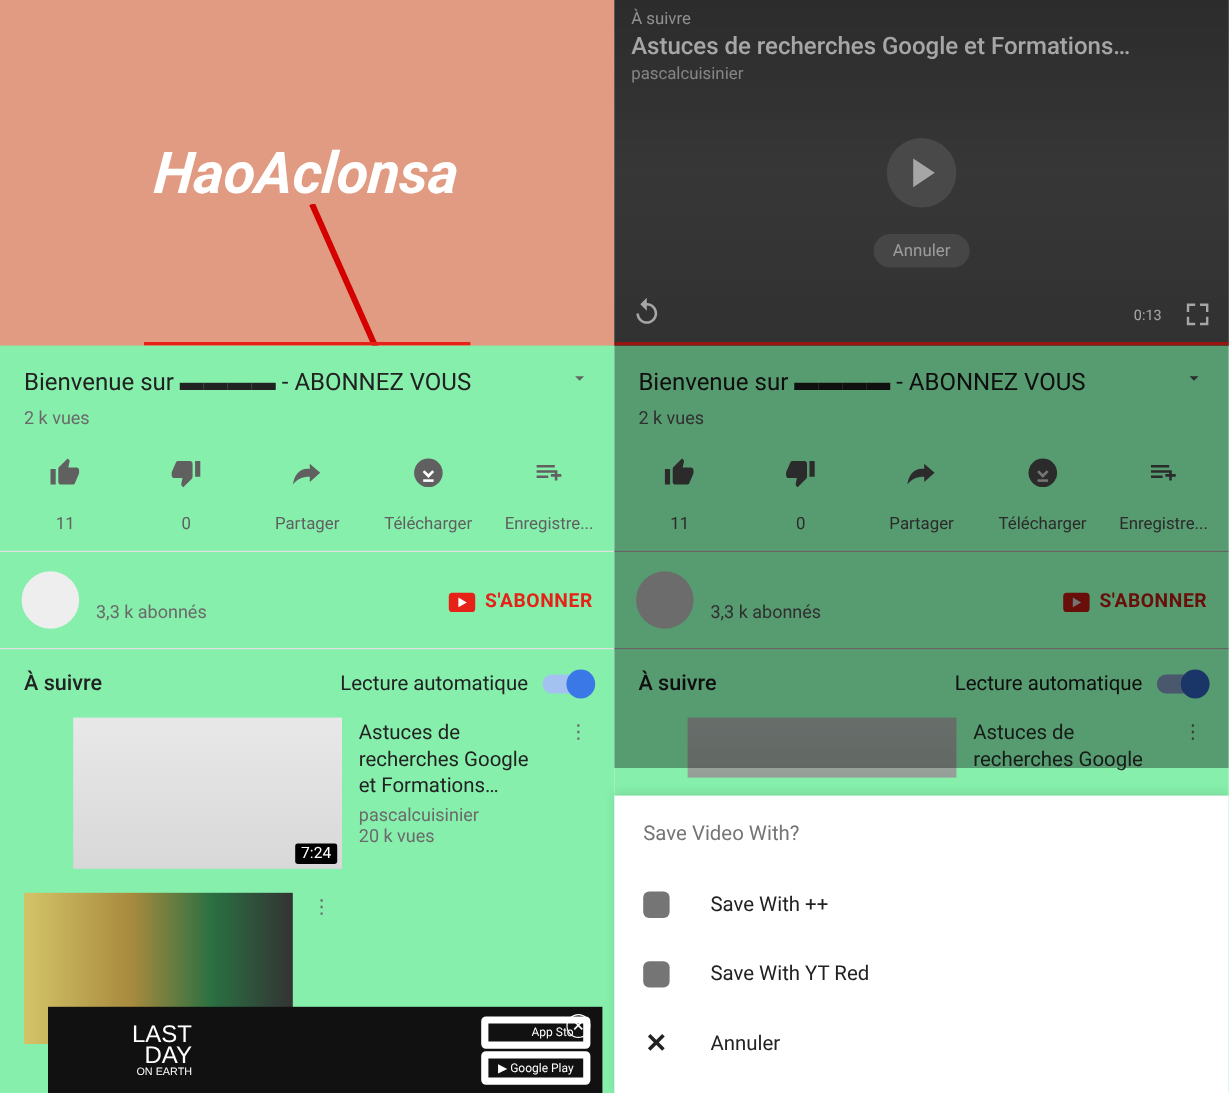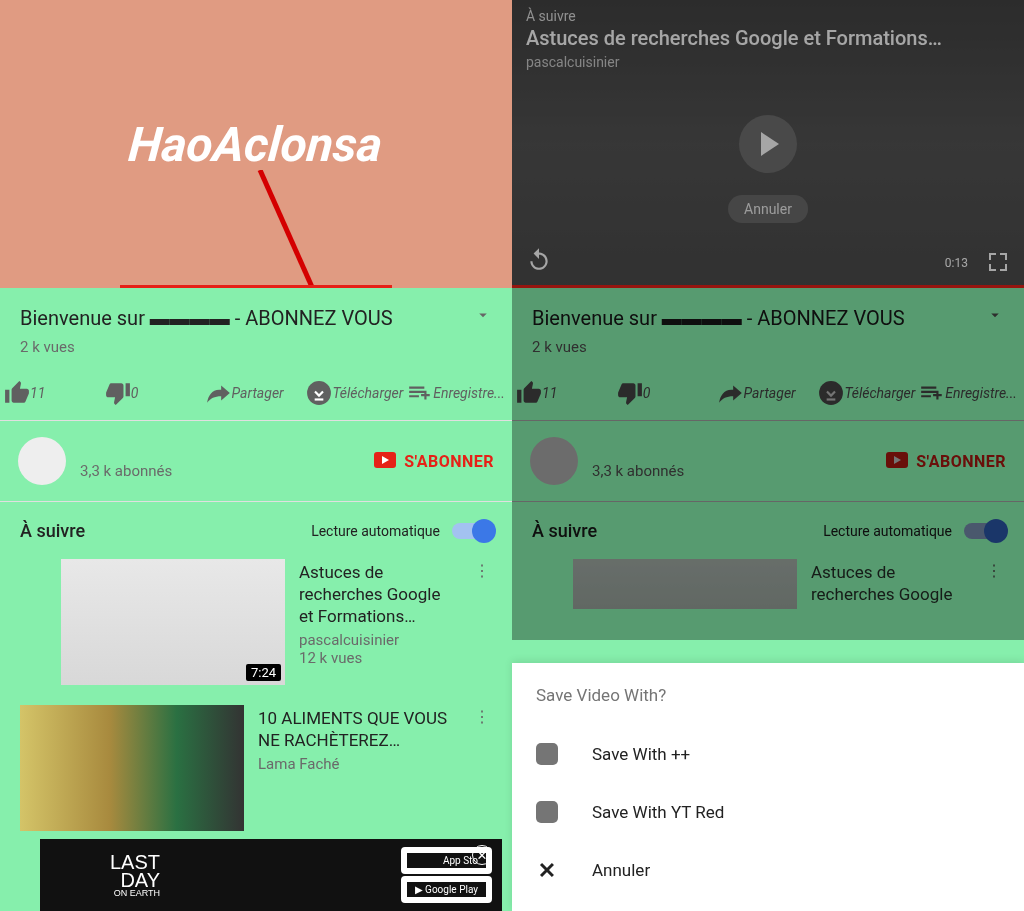--- a/index.html
+++ b/index.html
@@ -21,33 +21,33 @@
 .cancel-circle { position: absolute; top: 195px; left: 50%; transform: translateX(-50%); padding: 6px 16px; border-radius: 20px; background: rgba(120,120,120,0.7); color: #eee; font-size: 14px; }
 .replay-icon { position: absolute; bottom: 16px; left: 14px; color: #fff; }
 .time-label { position: absolute; bottom: 18px; right: 56px; color: #fff; font-size: 12px; }
 .fullscreen-icon { position: absolute; bottom: 14px; right: 14px; color: #fff; }
 .progress-line { height: 3px; background: #e62117; width: 100%; position: absolute; bottom: 0; }
 .title-row { display: flex; padding: 18px 20px 4px 20px; }
 .title-text { flex: 1; font-size: 20px; color: #222; }
 .expand-chev { color: #666; }
 .views { padding: 4px 20px 14px 20px; color: #6a6a6a; font-size: 15px; }
 .actions { display: flex; padding: 10px 4px 14px 4px; border-bottom: 1px solid #e0e0e0; }
-.action { flex: 1; display: flex; align-items: center; gap: 0; color: #606060; font-size: 14px; font-style: italic; }
+.action { flex: 1; display: flex; flex-direction: column; align-items: center; gap: 22px; color: #606060; font-size: 14px; }
 .action svg { fill: #606060; }
 .channel-row { display: flex; align-items: center; padding: 16px 18px; border-bottom: 1px solid #e0e0e0; gap: 14px; }
 .avatar { width: 48px; height: 48px; border-radius: 50%; background: #eee; flex-shrink: 0; }
 .channel-info { flex: 1; }
 .channel-name { font-size: 17px; color: #222; font-weight: 500; min-height: 20px; }
 .subs { font-size: 15px; color: #6a6a6a; }
-.subscribe { display: flex; align-items: flex-start; gap: 8px; color: #e62117; font-weight: 700; font-size: 16px; letter-spacing: 0.5px; }
+.subscribe { display: flex; align-items: flex-end; gap: 8px; color: #e62117; font-weight: 700; font-size: 16px; letter-spacing: 0.5px; }
 .sub-yt { width: 22px; height: 16px; background: #e62117; border-radius: 3px; display: flex; align-items: center; justify-content: center; }
 .sub-yt-tri { width: 0; height: 0; border-left: 7px solid #fff; border-top: 4px solid transparent; border-bottom: 4px solid transparent; }
 .autoplay-row { display: flex; align-items: center; padding: 18px 20px; }
 .autoplay-label { flex: 1; font-size: 18px; color: #222; font-weight: 500; }
-.autoplay-text { font-size: 14px; color: #222; margin-right: 12px; }
+.autoplay-text { font-size: 17px; color: #222; margin-right: 12px; }
 .toggle { width: 40px; height: 16px; background: #a3c2f0; border-radius: 8px; position: relative; }
 .toggle::after { content: ''; position: absolute; right: -4px; top: -4px; width: 24px; height: 24px; border-radius: 50%; background: #3b78e7; }
 .video-item { display: flex; padding: 0 20px 20px 20px; gap: 14px; }
 .thumb { width: 224px; height: 126px; background: #ccc; position: relative; flex-shrink: 0; }
 .thumb-dur { position: absolute; bottom: 4px; right: 4px; background: #000; color: #fff; font-size: 13px; padding: 1px 5px; border-radius: 2px; }
 .thumb-mock1 { background: linear-gradient(180deg, #e8e8e8 0%, #d8d8d8 100%); margin-left: 41px; }
 .thumb-mock2 { background: linear-gradient(90deg, #d4c468 0%, #a88a3e 40%, #2a7042 70%, #333 100%); }
 .video-meta { flex: 1; padding-top: 2px; }
 .video-title { font-size: 17px; color: #222; line-height: 1.3; }
 .video-chan { font-size: 15px; color: #6a6a6a; margin-top: 4px; }
@@ -148,31 +148,27 @@
       <div class="toggle"></div>
     </div>
 
     <div class="video-item">
       <div class="thumb thumb-mock1">
         <div class="thumb-dur">7:24</div>
       </div>
       <div class="video-meta">
         <div class="video-title">Astuces de recherches Google et Formations…</div>
         <div class="video-chan">pascalcuisinier</div>
-        <div class="video-views">12 k vues</div>
+        <div class="video-views">20 k vues</div>
       </div>
       <div class="more-dots">⋮</div>
     </div>
 
     <div class="video-item">
       <div class="thumb thumb-mock2"></div>
-      <div class="video-meta">
-        <div class="video-title">10 ALIMENTS QUE VOUS NE RACHÈTEREZ…</div>
-        <div class="video-chan">Lama Faché</div>
-      </div>
       <div class="more-dots">⋮</div>
     </div>
 
     <div class="ad-banner">
       <div class="ad-logo">
         <div>LAST</div>
         <div>DAY</div>
         <div style="font-size:9px">ON EARTH</div>
       </div>
       <div class="ad-stores">

